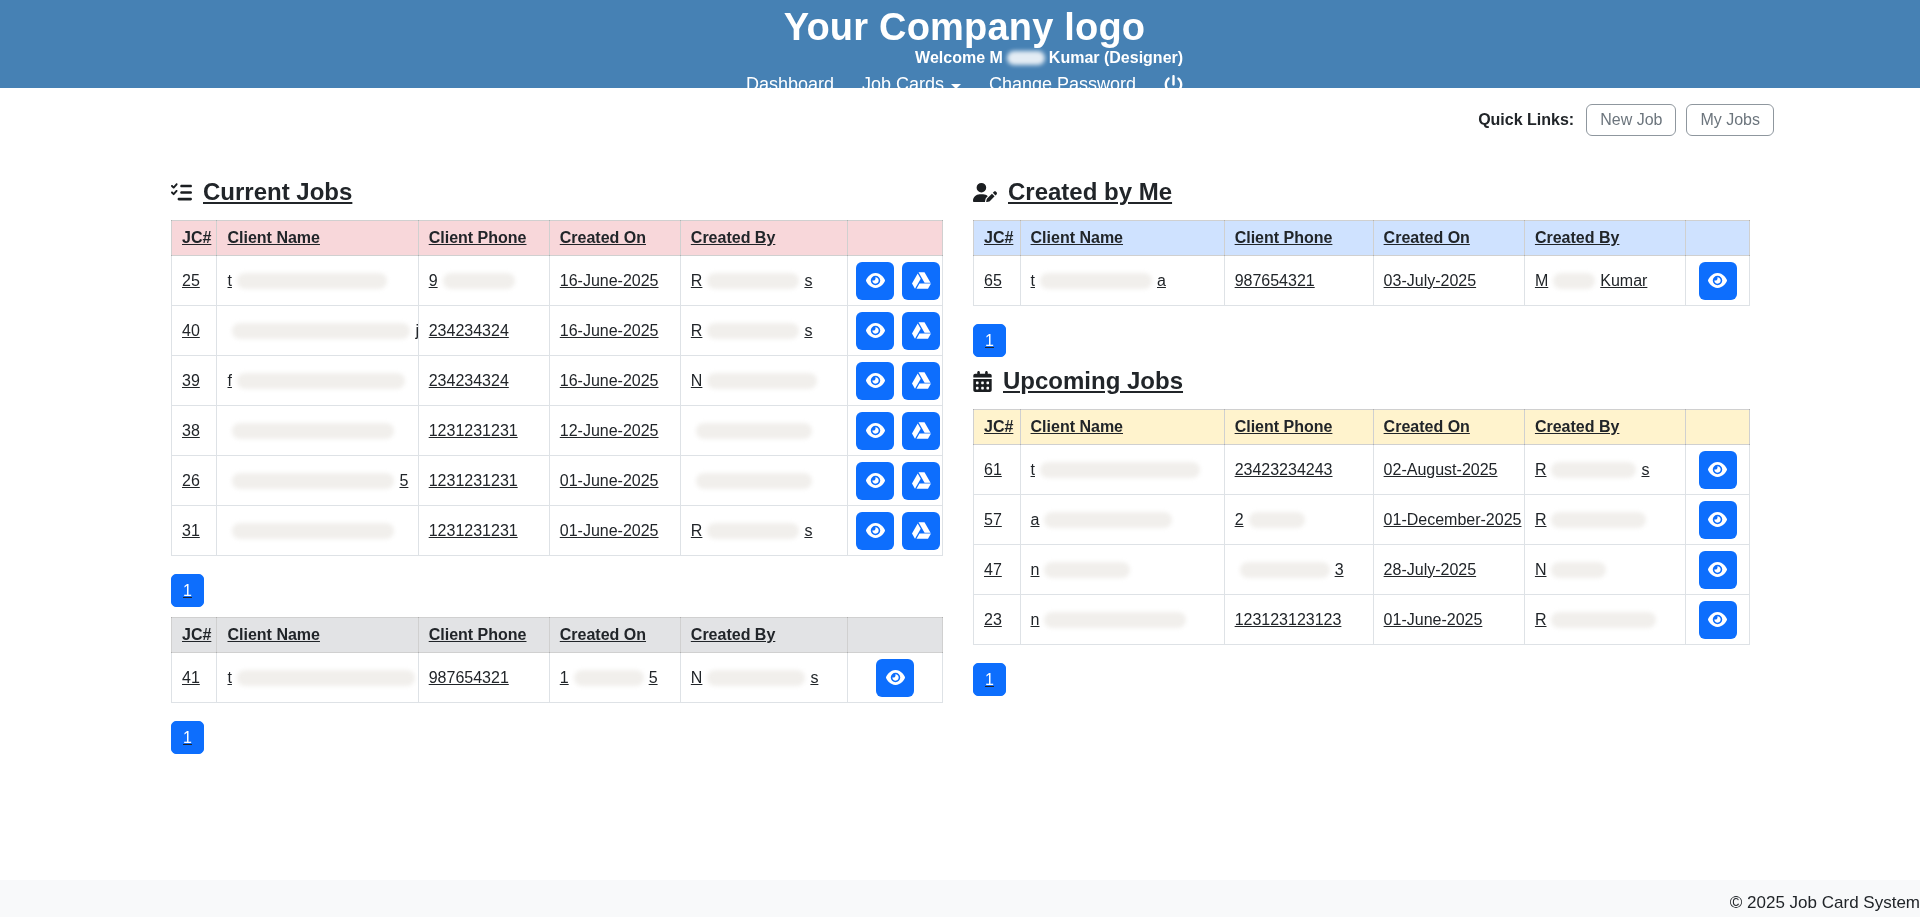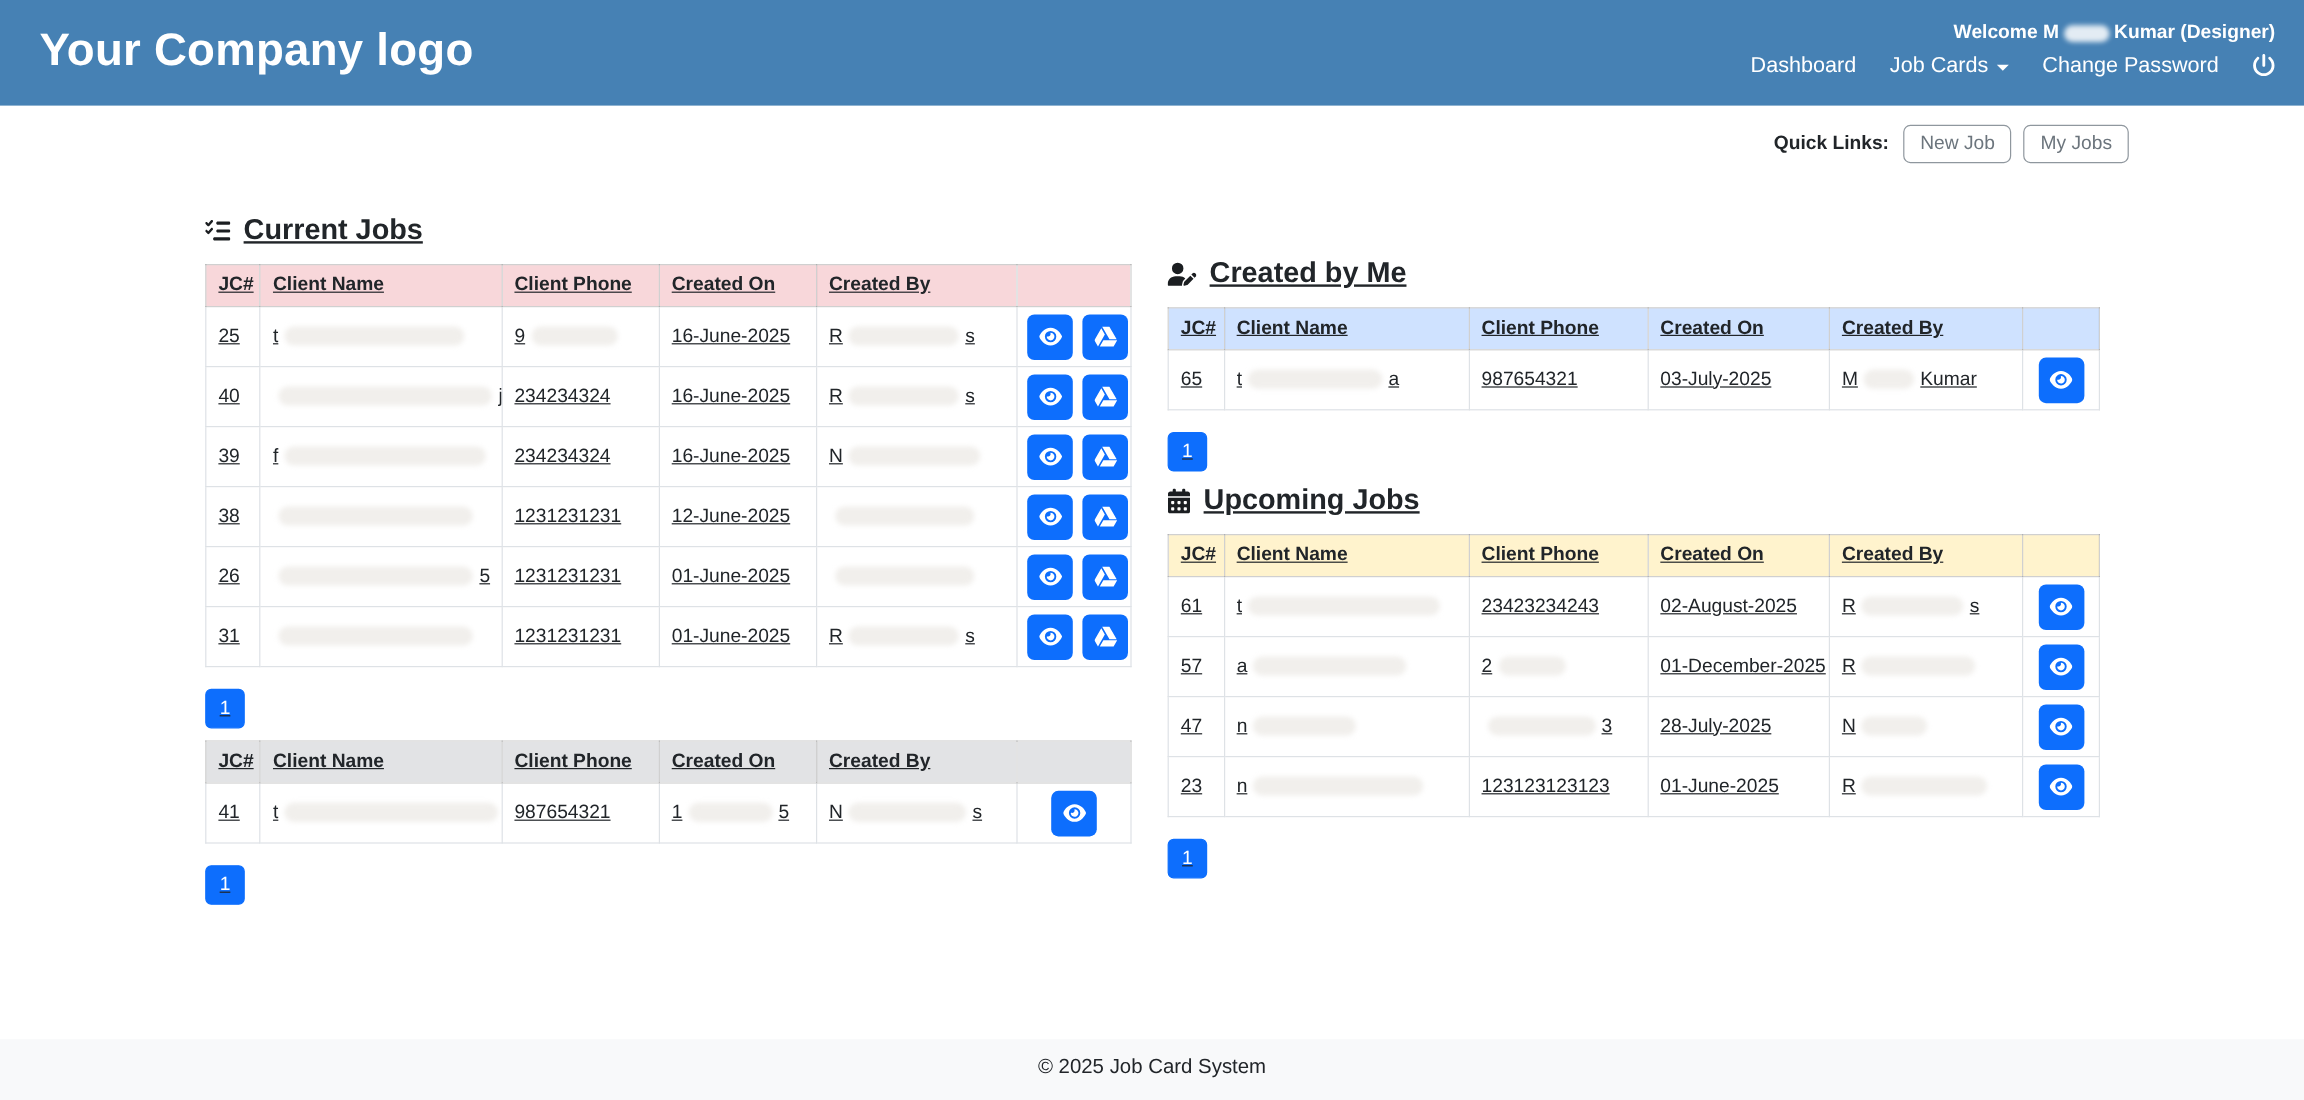--- a/index.html
+++ b/index.html
@@ -16,20 +16,21 @@
 
   
   .topbar {
     background:#4681b4;
     color:#fff;
     height:88px;
     padding:6px 24px 10px 33px;
     display:flex;
     justify-content:space-between;
     align-items:center;
+    flex-direction:column;
   }
   .logo { font-size:38px; font-weight:700; letter-spacing:.2px; }
   .topbar-right { display:flex; flex-direction:column; align-items:flex-end; gap:7px; }
   .welcome { font-size:16px; font-weight:700; display:flex; align-items:center; }
   .nav { display:flex; align-items:center; gap:28px; font-size:18px; }
   .nav-link { color:#fff; cursor:pointer; display:flex; align-items:center; }
   .caret {
     display:inline-block; margin-left:7px; margin-top:3px;
     border-top:5px solid #fff; border-left:5px solid transparent; border-right:5px solid transparent;
   }
@@ -52,21 +53,21 @@
   
   .main {
     flex:1;
     display:flex;
     justify-content:space-between;
     align-items:flex-start;
     padding:42px 170px 0 171px;
     gap:30px;
   }
   .col-left { width:772px; }
-  .col-right { width:777px;margin-top:36px; }
+  .col-right { width:777px; }
 
   .section { margin-bottom:10px;text-decoration:underline; }
   .section-title {
     display:flex; align-items:center; gap:11px;
     font-size:24px; font-weight:700; margin:0 0 14px 0;
   }
   .section-title svg { width:21px; height:21px; fill:#1b1e21; flex:none; }
 
   
   .jobs-table {
@@ -102,22 +103,22 @@
   
   .blob {
     display:inline-block; height:16px; min-width:30px;
     background:#f1efec; border-radius:9px;
     filter:blur(2px); vertical-align:middle; margin:0 5px;
   }
   .welcome .blob { background:rgba(255,255,255,.85); height:14px; margin:0 4px; }
 
   
   .footer {
-    background:#f8f9fa; text-align:center;
-    padding:13px 0 18px 0; font-size:17px; color:#212529;
+    background:#f8f9fa; text-align:right;
+    padding:13px 0 4px 0; font-size:17px; color:#212529;
   }
 </style>
 </head>
 <body>
 
 <header class="topbar">
   <div class="logo">Your Company logo</div>
   <div class="topbar-right">
     <div class="welcome">
       <span>Welcome M</span>

